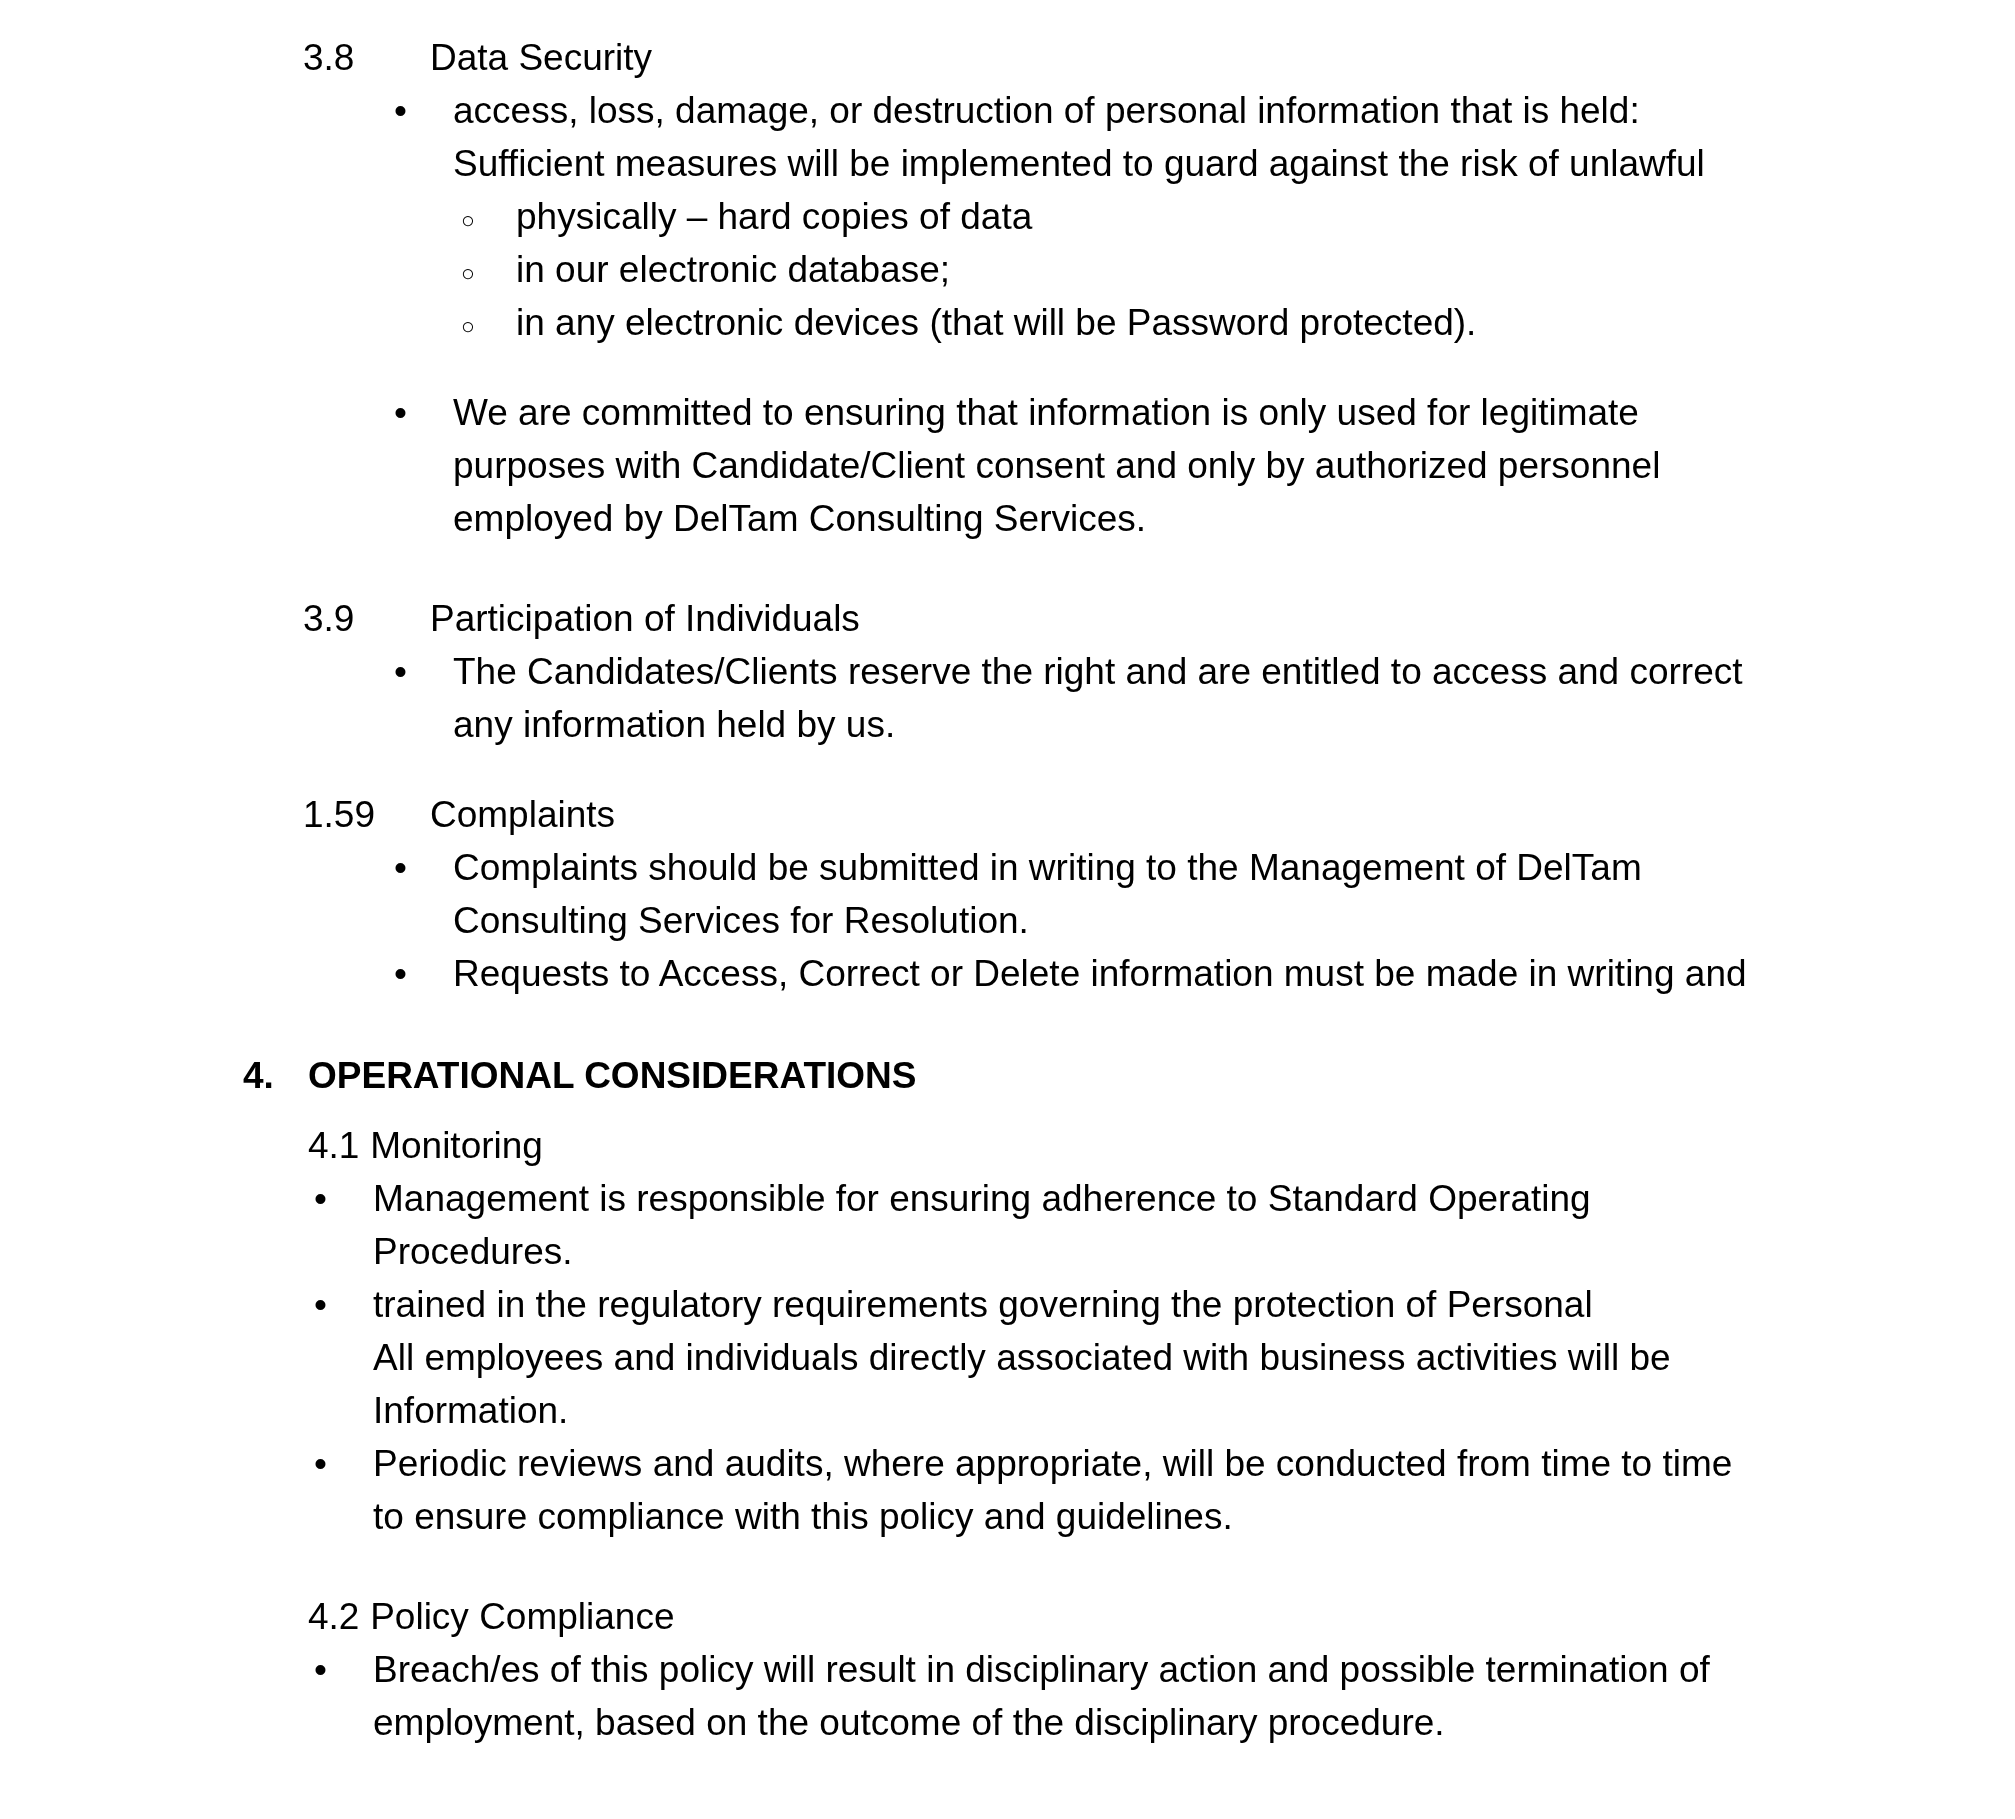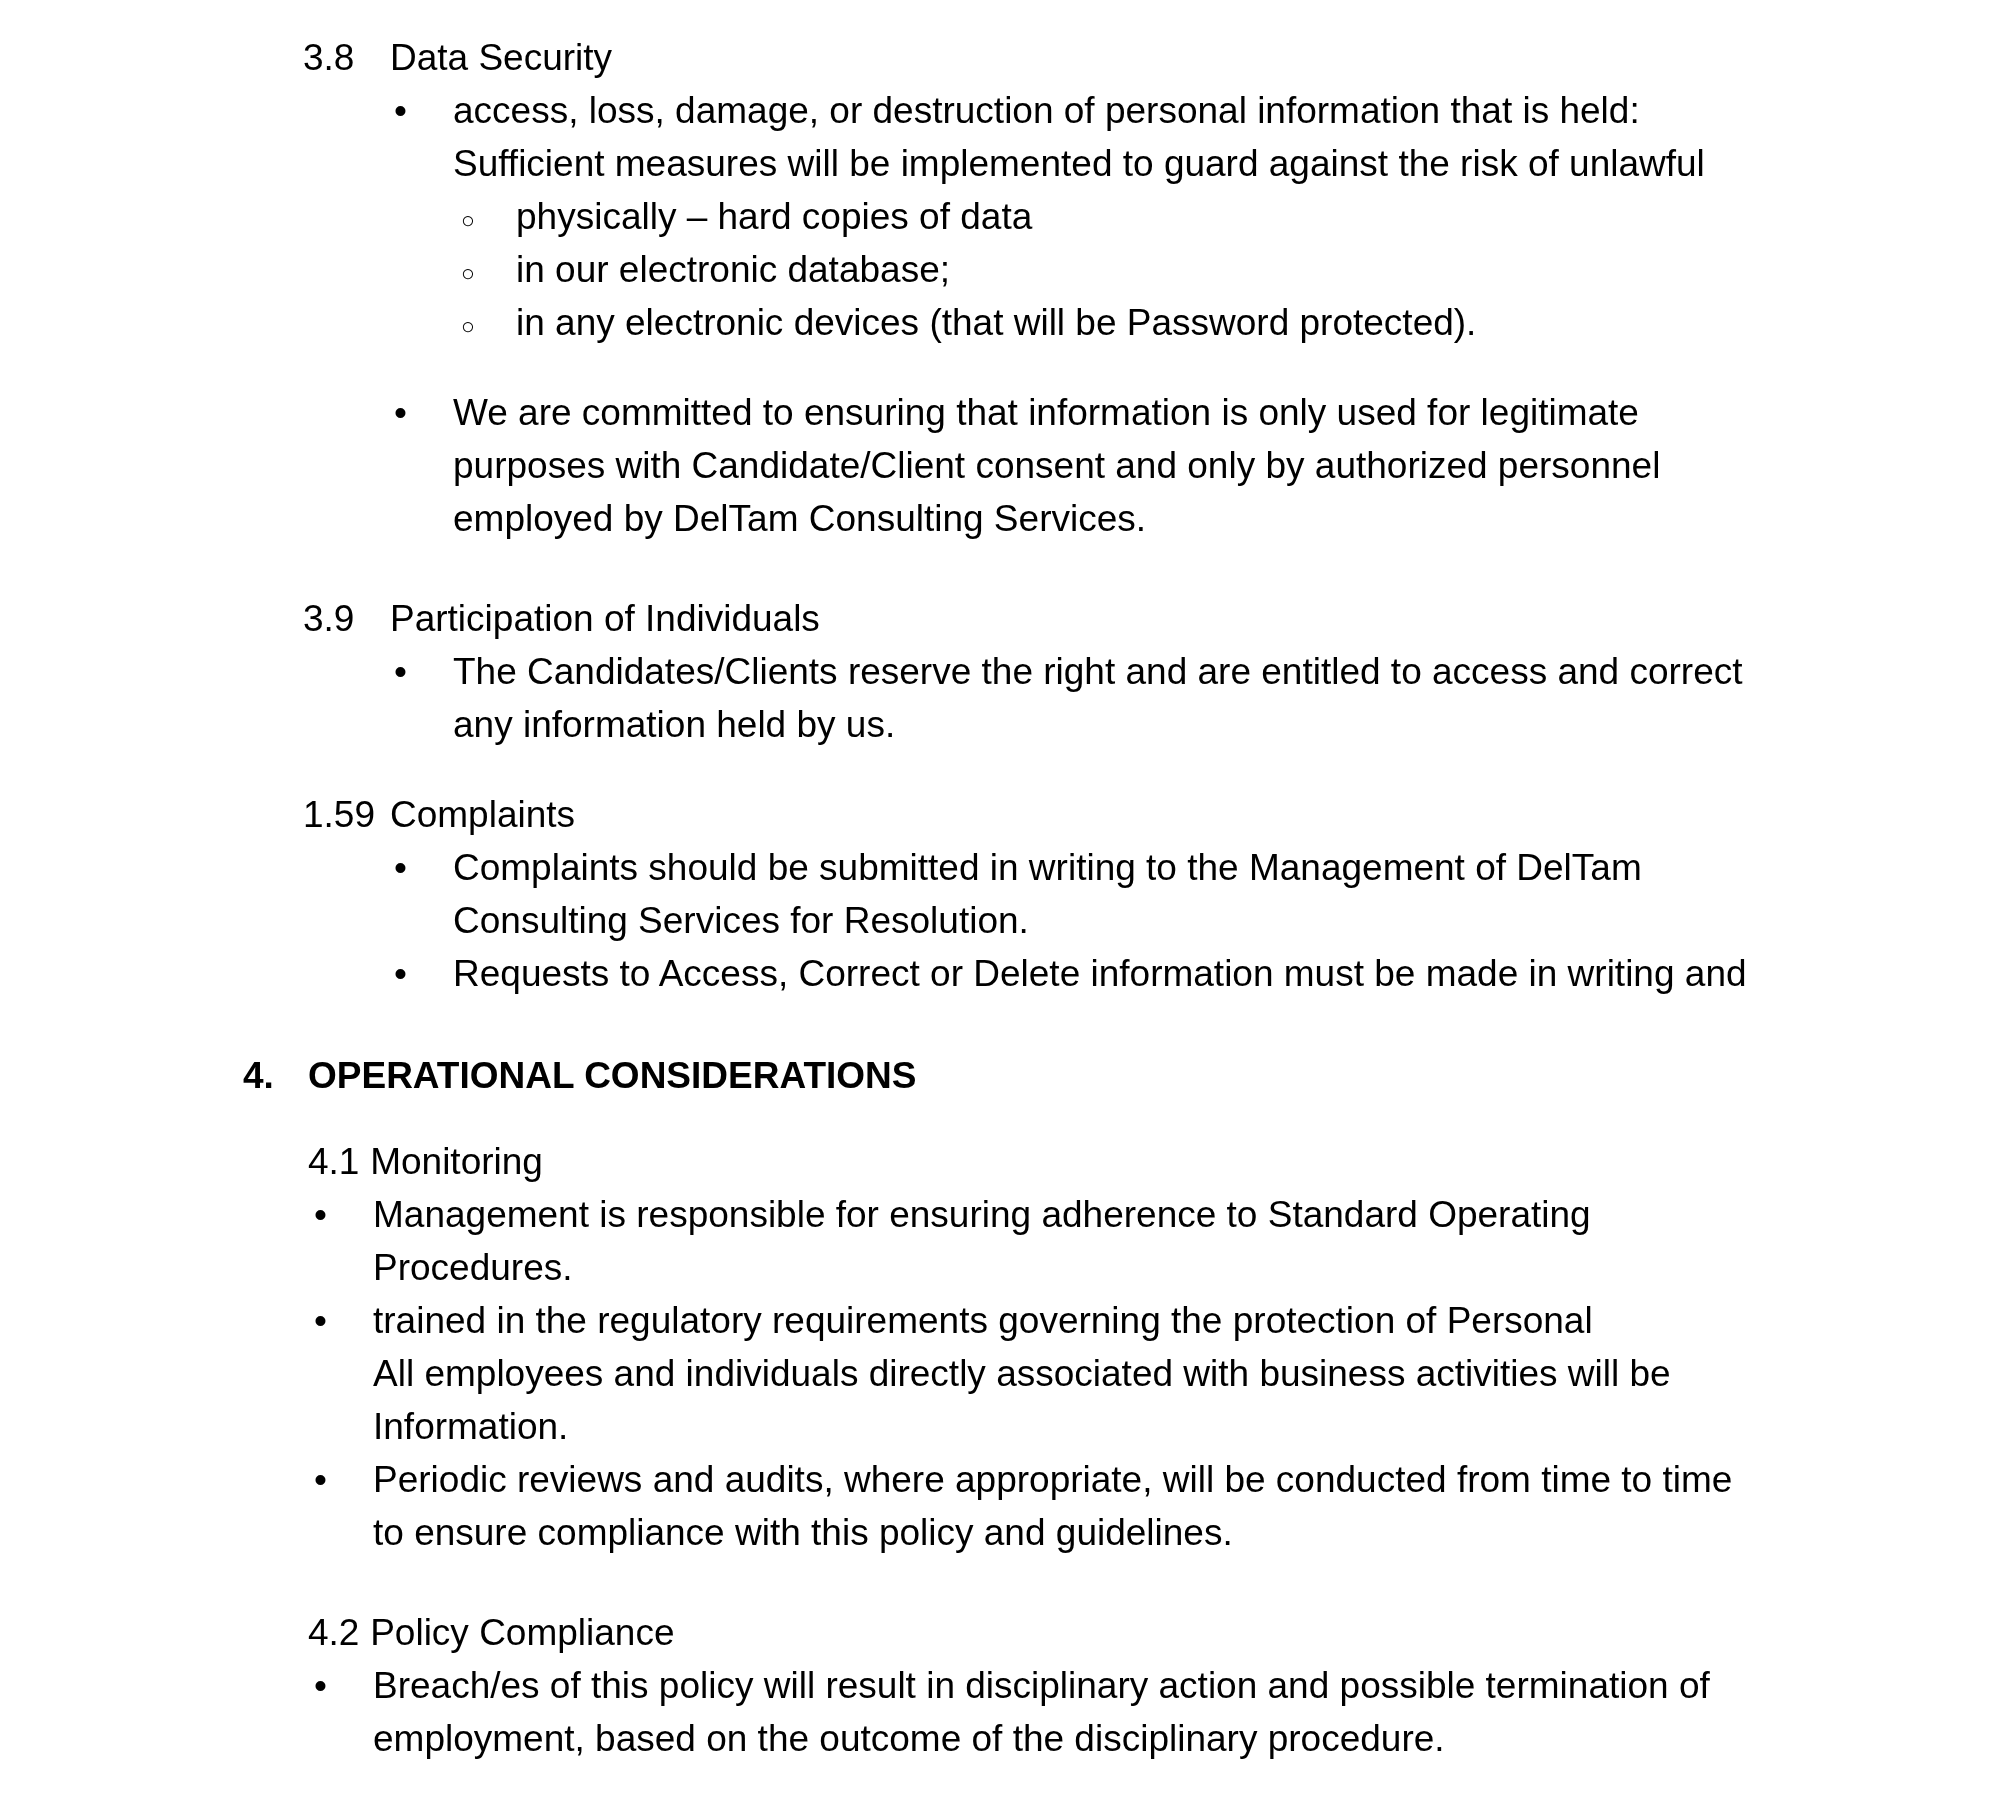--- a/index.html
+++ b/index.html
@@ -9,21 +9,21 @@
     background: #ffffff;
     color: #000000;
     font-family: "Liberation Sans", sans-serif;
     font-size: 37px;
     line-height: 53px;
     overflow: hidden;
   }
   .doc { padding-top: 30.5px; }
 
   
-  .h3x { display: flex; margin-left: 303px; }
+  .h3x { display: flex; margin-left: 303px; gap: 40px; }
   .h3x .num { flex: 0 0 87px; }
 
   
   .item { display: flex; }
   .l1 { margin-left: 394px; }
   .l1 .marker { flex: 0 0 59px; }
   .l2 { margin-left: 461px; }
   .l2 .marker {
     flex: 0 0 55px;
     font-size: 23px;
@@ -36,21 +36,21 @@
   .h4 { display: flex; margin-left: 243px; font-weight: bold; }
   .h4 .num { flex: 0 0 65px; }
 
   
   .h4x { display: flex; margin-left: 308px; }
   .h4x .num4 { margin-right: 0.29em; }
 
   .line { white-space: nowrap; }
 
   
-  .mt80  { margin-top: 33px; align-items: flex-end; }
+  .mt80  { margin-top: 17px; align-items: flex-end; }
   .mt90  { margin-top: 37px; }
   .mt115 { margin-top: 47px; }
   .mt120 { margin-top: 49px; }
 </style>
 </head>
 <body>
 
 <div class="doc">
 
   <div class="h3x">

